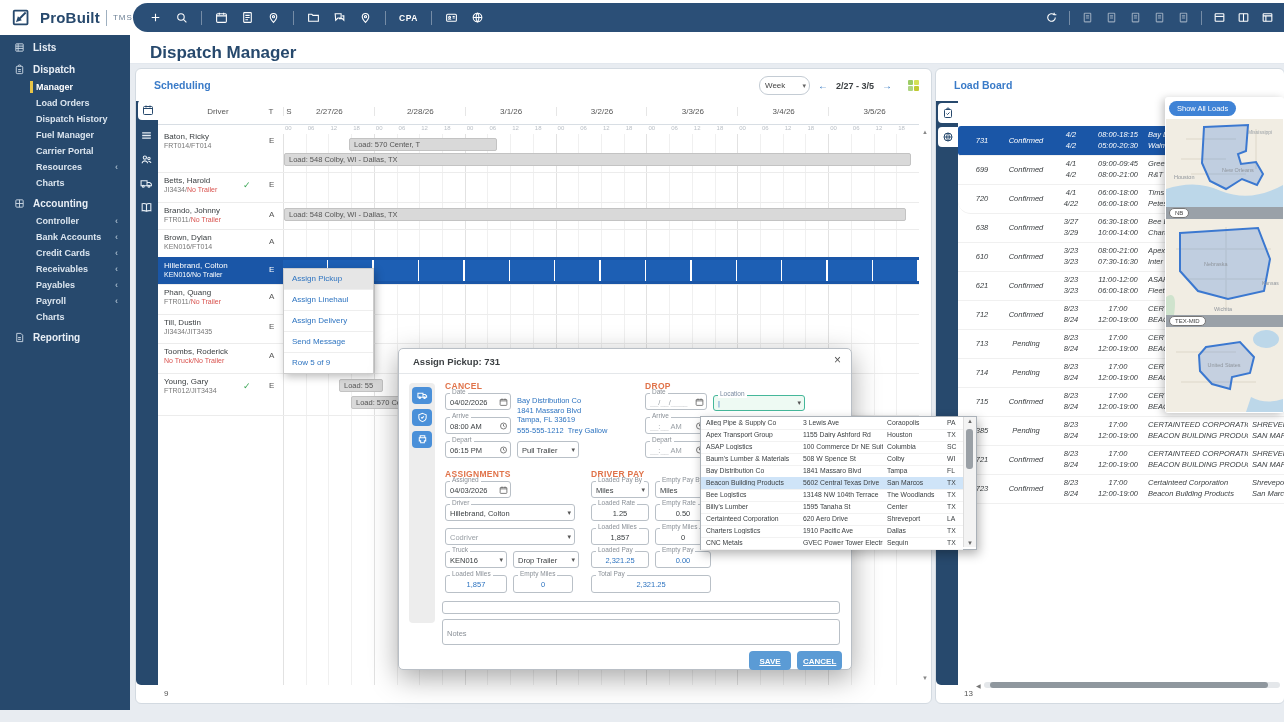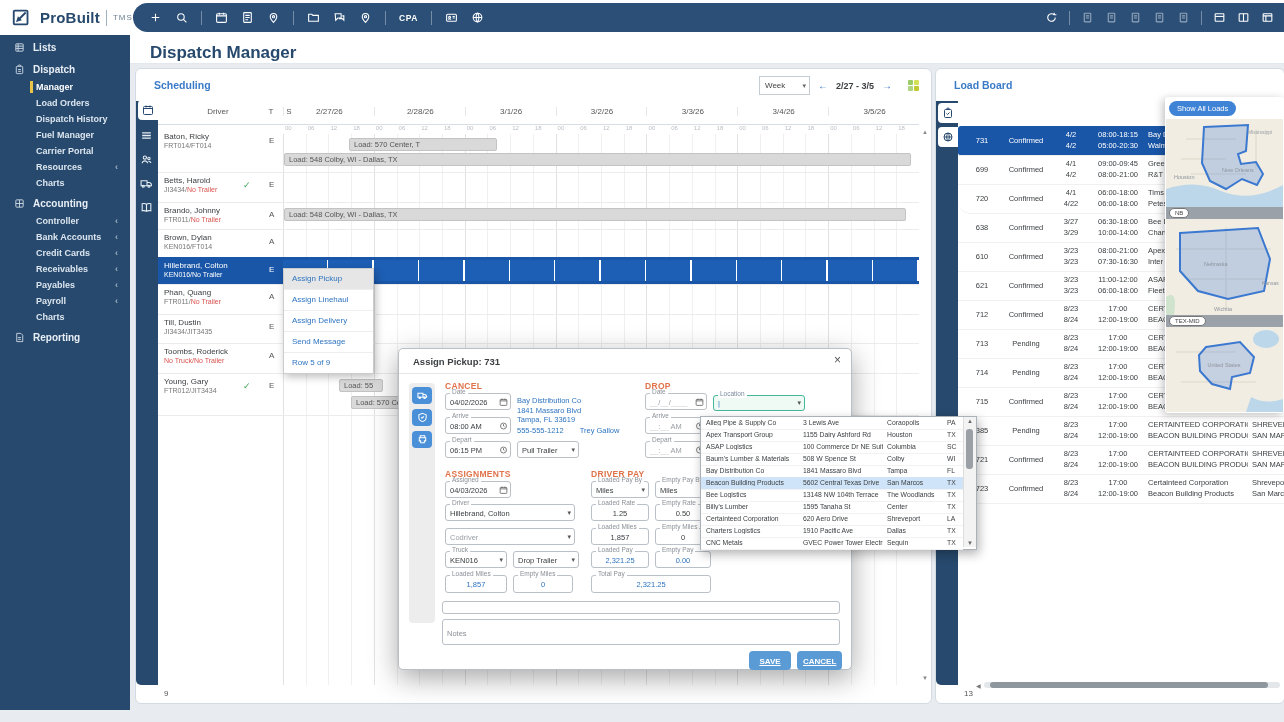--- a/index.html
+++ b/index.html
@@ -30,21 +30,21 @@
   .sb-item .chev{margin-left:auto;margin-right:12px;font-size:9px;color:#9fb3c6;}
   .sb-item.active::before{content:"";position:absolute;left:30px;top:2px;bottom:2px;width:3px;background:#e8c547;}
   .sb-item.active{color:#fff;}
   
   .panel{position:absolute;background:#fff;border:1px solid #d3dae1;border-radius:6px;}
   #sched-panel{left:135px;top:68px;width:795px;height:634px;}
   #board-panel{left:935px;top:68px;width:348px;height:634px;}
   .panel-title{position:absolute;left:18px;top:10px;font-size:10.5px;font-weight:bold;color:#3a7bc8;}
   
   #sched-ctrl{position:absolute;right:12px;top:7px;display:flex;align-items:center;gap:8px;}
-  #week-sel{position:relative;width:44px;height:17px;border:1px solid #c4ccd4;border-radius:0;font-size:8px;color:#444;line-height:17px;padding-left:5px;background:#fff;}
+  #week-sel{position:relative;width:44px;height:17px;border:1px solid #c4ccd4;border-radius:9px;font-size:8px;color:#444;line-height:17px;padding-left:5px;background:#fff;}
   #week-sel .car{position:absolute;right:3px;top:0;font-size:7px;color:#666;}
   .nav-arrow{font-size:10px;color:#2e74c0;line-height:1;}
   #range-label{font-size:9px;font-weight:bold;color:#3c4043;}
   .gridic{display:inline-grid;grid-template-columns:5px 5px;grid-gap:1px;margin-left:8px;}
   .gridic span{width:5px;height:5px;border-radius:1px;}
   
   .strip{position:absolute;background:#27496d;}
   #sched-strip{left:0;top:32px;width:22px;height:584px;border-radius:0 0 0 5px;}
   #board-strip{left:0;top:32px;width:22px;height:584px;border-radius:0 0 0 5px;}
   .tab-white{position:absolute;left:2px;width:20px;height:20px;background:#fff;border-radius:4px 0 0 4px;color:#27496d;display:flex;align-items:center;justify-content:center;}
@@ -74,21 +74,21 @@
   .foot-count{position:absolute;left:28px;bottom:5px;font-size:8px;color:#555;}
   
   #ctx-menu{position:absolute;left:283px;top:268px;width:89px;background:#fff;border:1px solid #ccc;box-shadow:2px 3px 8px rgba(0,0,0,.25);z-index:30;}
   .ctx-it{height:20px;line-height:20px;padding-left:8px;font-size:8px;color:#2e74c0;border-bottom:1px solid #eee;background:#fff;}
   .ctx-it.active{background:#e6e6e6;}
   .ctx-it:last-child{border-bottom:none;}
   
   #board-head{position:absolute;left:22px;top:32px;right:0;height:25px;border-bottom:1px solid #e2e6ea;font-size:7.5px;color:#666;}
   #board-head .hc{position:absolute;top:3px;text-align:center;line-height:9px;}
   #board-rows{position:absolute;left:22px;top:57px;right:0;bottom:30px;overflow:hidden;}
-  .brow{position:absolute;left:0;right:0;height:29px;border-bottom:1px solid #f0f0f0;font-size:7.5px;color:#3c4043;}
+  .brow{position:absolute;left:0;right:0;height:29px;border-bottom:1px solid #f0f0f0;font-size:7.5px;color:#3c4043;font-style:italic;}
   .brow.sel{background:#1a56a7;color:#fff;border-radius:3px 0 0 3px;}
   .brow .c{position:absolute;top:3px;line-height:11px;white-space:pre;}
   .brow .cl{text-align:center;top:9px;}
   .brow .cc{text-align:center;}
   .brow .nm{overflow:hidden;}
   .hbar{position:absolute;bottom:15px;left:48px;right:4px;height:6px;background:#e4e7ea;border-radius:3px;}
   .hbar .thumb{position:absolute;left:6px;right:12px;top:0;height:6px;background:#8f979e;border-radius:3px;}
   .hbar-arr{position:absolute;bottom:14px;left:40px;font-size:6px;color:#777;}
   
   #map-card{position:absolute;left:1165px;top:97px;width:119px;height:316px;background:#fff;box-shadow:-2px 2px 8px rgba(0,0,0,.25);z-index:20;border-radius:3px;}
@@ -111,21 +111,21 @@
   .fld.ctr .val{text-align:center;right:4px;}
   .fld.blue .val{color:#2e74c0;}
   .fld.ghost .val{color:#9aa0a6;}
   .fld .fic{position:absolute;right:2px;top:50%;transform:translateY(-50%);width:9px;height:9px;color:#555;}
   .fld .car{position:absolute;right:3px;top:50%;transform:translateY(-50%);font-size:7px;color:#555;}
   .fld.loc{background:#eefaf3;border-color:#45b79a;}
   .fld.loc .lgd{color:#7a8ba0;}
   .fld.loc .val{color:#2e74c0;}
   #mod-company{position:absolute;left:118px;top:47px;font-size:7.5px;color:#2e74c0;line-height:9.5px;}
   #mod-company .ph{margin-top:1px;}
-  #mod-company .ph .ct{margin-left:16px;}
+  #mod-company .ph .ct{margin-left:4px;}
   .mod-btn{position:absolute;height:19px;border-radius:4px;background:#5b9bd5;color:#fff;font-size:8px;font-weight:bold;border:none;text-align:center;line-height:19px;}
   .mod-btn span{text-decoration:underline;}
   
   #loc-dd{position:absolute;left:700px;top:416px;width:275px;height:132px;background:#fff;border:1px solid #aab1b8;box-shadow:2px 4px 10px rgba(0,0,0,.3);z-index:50;}
   .dd-row{position:absolute;left:0;width:262px;height:12px;font-size:6.8px;color:#3c4043;border-bottom:1px solid #f2f2f2;}
   .dd-row.sel{background:#cfe4f8;}
   .dd-row span{position:absolute;top:2px;white-space:nowrap;overflow:hidden;}
   #dd-scroll{position:absolute;right:0;top:0;width:12px;height:130px;background:#f3f3f3;border-left:1px solid #ddd;}
   #dd-scroll .arr{position:absolute;left:3px;font-size:6px;color:#666;}
   #dd-scroll .thm{position:absolute;left:2px;top:12px;width:7px;height:40px;background:#9aa0a6;border-radius:3px;}

